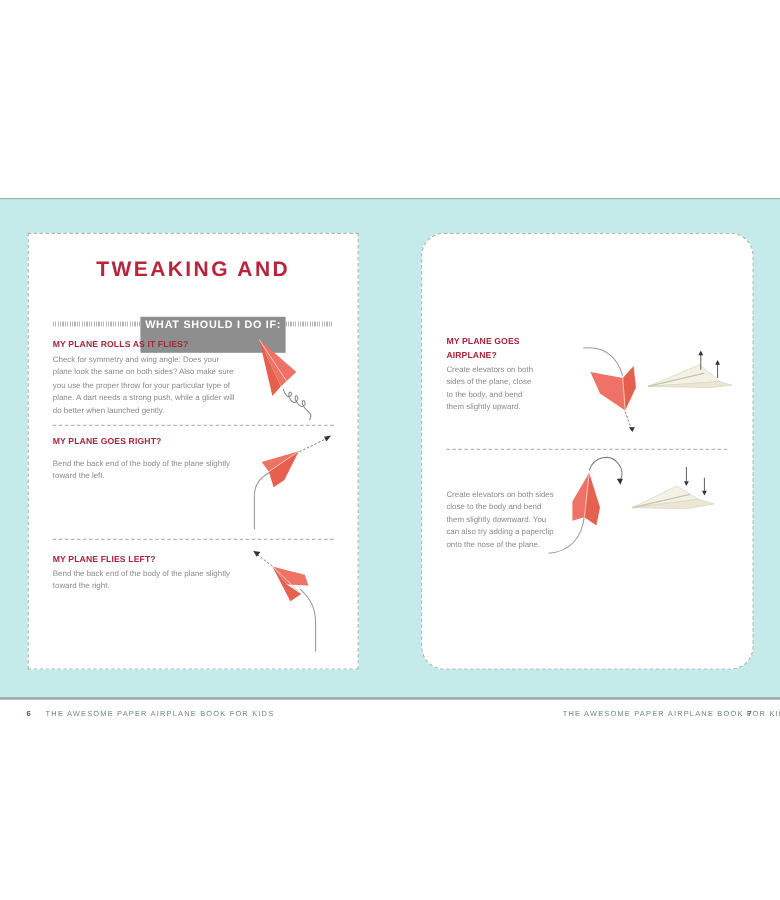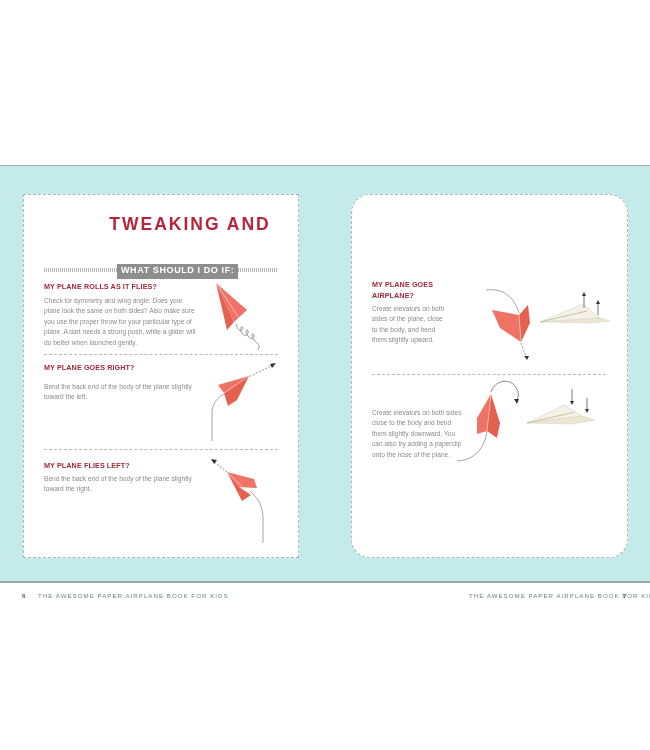--- a/index.html
+++ b/index.html
@@ -29,34 +29,33 @@
     .page-right { left: 351px; top: 28px; width: 277px; height: 364px; border-radius: 19px; }
 
     .title {
       position: absolute; left: 0; width: 100%;
       text-align: center;
       color: #b8243a;
       font-weight: bold;
       font-size: 17.5px;
       letter-spacing: 2px;
       line-height: 22px;
-      margin-left: 29px;
     }
     .title.l1 { top: 18px; }
     .title.l2 { top: 39px; }
 
     .what-band {
       position: absolute; left: 20px; top: 69px; width: 234px; height: 12px;
     }
     .what-band .rule {
       position: absolute; left: 0; right: 0; top: 4px; height: 4px;
       background: repeating-linear-gradient(90deg, #b5b5b5 0 1px, transparent 1px 2px);
     }
     .what-band .label {
-      position: absolute; left: 73px; top: 0; height: 15px;
+      position: absolute; left: 73px; top: 0; height: 30px;
       padding: 0 4px;
       background: #8e8e8e;
       color: #ffffff;
       font-weight: bold;
       font-size: 9px;
       letter-spacing: 0.6px;
       line-height: 12px;
       white-space: nowrap;
     }
 

